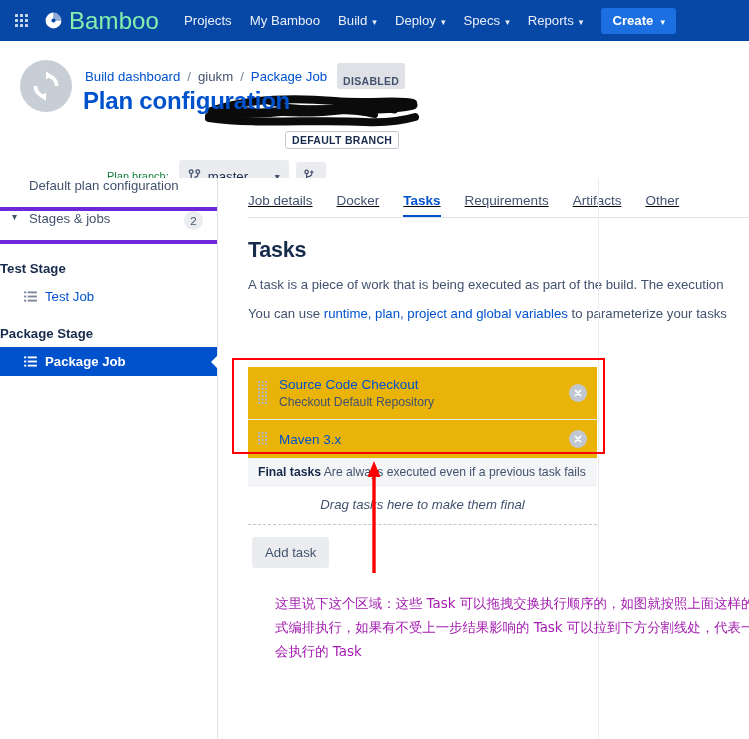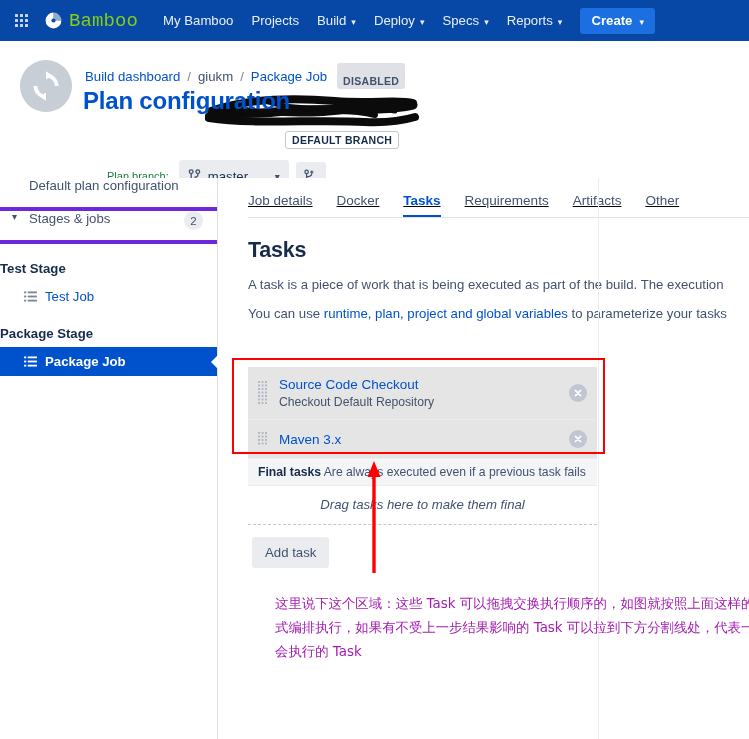--- a/index.html
+++ b/index.html
@@ -21,21 +21,21 @@
   }
   .appswitch {
     width: 30px; height: 41px;
     display: flex; align-items: center; justify-content: center;
     margin-left: 6px; cursor: pointer;
   }
   .grid3 { display: grid; grid-template-columns: repeat(3,3px); grid-template-rows: repeat(3,3px); gap: 2px; }
   .grid3 i { display:block; width:3px; height:3px; background:#c9d6ea; border-radius:0.5px; }
   .brand { display:flex; align-items:center; margin-left: 8px; cursor:pointer; }
   .brand-logo { width:19px; height:19px; margin-right:6px; }
-  .brand-name { color:#84cc16; font-size:19px; letter-spacing:0.1px;font-family:Liberation Mono, monospace; }
+  .brand-name { color:#86efac; font-size:24px; letter-spacing:0.1px; }
   .navitems { display:flex; align-items:center; margin-left: 16px; height:41px; }
   .navitem {
     color:#E9EFF8; font-size:13.2px;
     padding: 0 9px; height: 41px;
     display:flex; align-items:center; cursor:pointer; white-space:nowrap;
   }
   .navitem .caret { margin-left:5px; font-size:9px; position:relative; top:1px; }
   .createbtn {
     background:#1B6FE0; color:#fff; font-size:13.2px; font-weight:bold;
     height:26px; border-radius:3px; padding:0 11px;
@@ -139,21 +139,21 @@
     cursor:pointer; white-space:nowrap;
   }
   .tab.active { color:#0052CC; font-weight:bold; border-bottom:2px solid #0052CC; padding-bottom:7px; }
   .h1 { margin:20px 0 0 30px; font-size:21.5px; color:#172B4D; font-weight:bold; letter-spacing:-0.2px; }
   .para { margin:14px 0 0 30px; font-size:13.2px; color:#42526E; white-space:nowrap; }
   .para a { color:#0052CC; text-decoration:none; cursor:pointer; }
 
   
   .tasklist { position:absolute; left:248px; top:367px; width:349px; background:#fff; }
   .task {
-    display:flex; align-items:center; background:#e5e5e5;
+    display:flex; align-items:center; background:#eab308;
     border-bottom:1px solid #EBECF0; padding:9px 10px 9px 10px; min-height:39px;
     cursor:pointer;
     justify-content:flex-end;
   }
   .grip { width:9px; margin-right:12px; display:flex; flex-direction:column; gap:2px; cursor:grab; }
   .task-body { flex:1; }
   .task-title { color:#0052CC; font-size:13.5px; line-height:17px; }
   .task-sub { color:#42526E; font-size:12.2px; line-height:16px; margin-top:1px; }
   .task-del {
     width:18px; height:18px; border-radius:50%; background:#C1C7D0;
@@ -217,24 +217,24 @@
     <div class="brand">
       <svg class="brand-logo" viewBox="0 0 24 24">
         <path d="M12 2 A10 10 0 1 0 22 12 L12 12 Z" fill="#ffffff"></path>
         <path d="M12 2 A10 10 0 0 1 22 12 L12 12 Z" fill="#ffffff" opacity="0.55"></path>
         <circle cx="12" cy="12" r="2.6" fill="#0747A6"></circle>
       </svg>
       <span class="brand-name">Bamboo</span>
     </div>
     <div class="navitems">
       <div class="navitem">
+        <span>Projects</span>
+      </div>
+      <div class="navitem">
         <span>My Bamboo</span>
-      </div>
-      <div class="navitem">
-        <span>Projects</span>
       </div>
       <div class="navitem">
         <span>Build</span>
         <span class="caret">▾</span>
       </div>
       <div class="navitem">
         <span>Deploy</span>
         <span class="caret">▾</span>
       </div>
       <div class="navitem">

